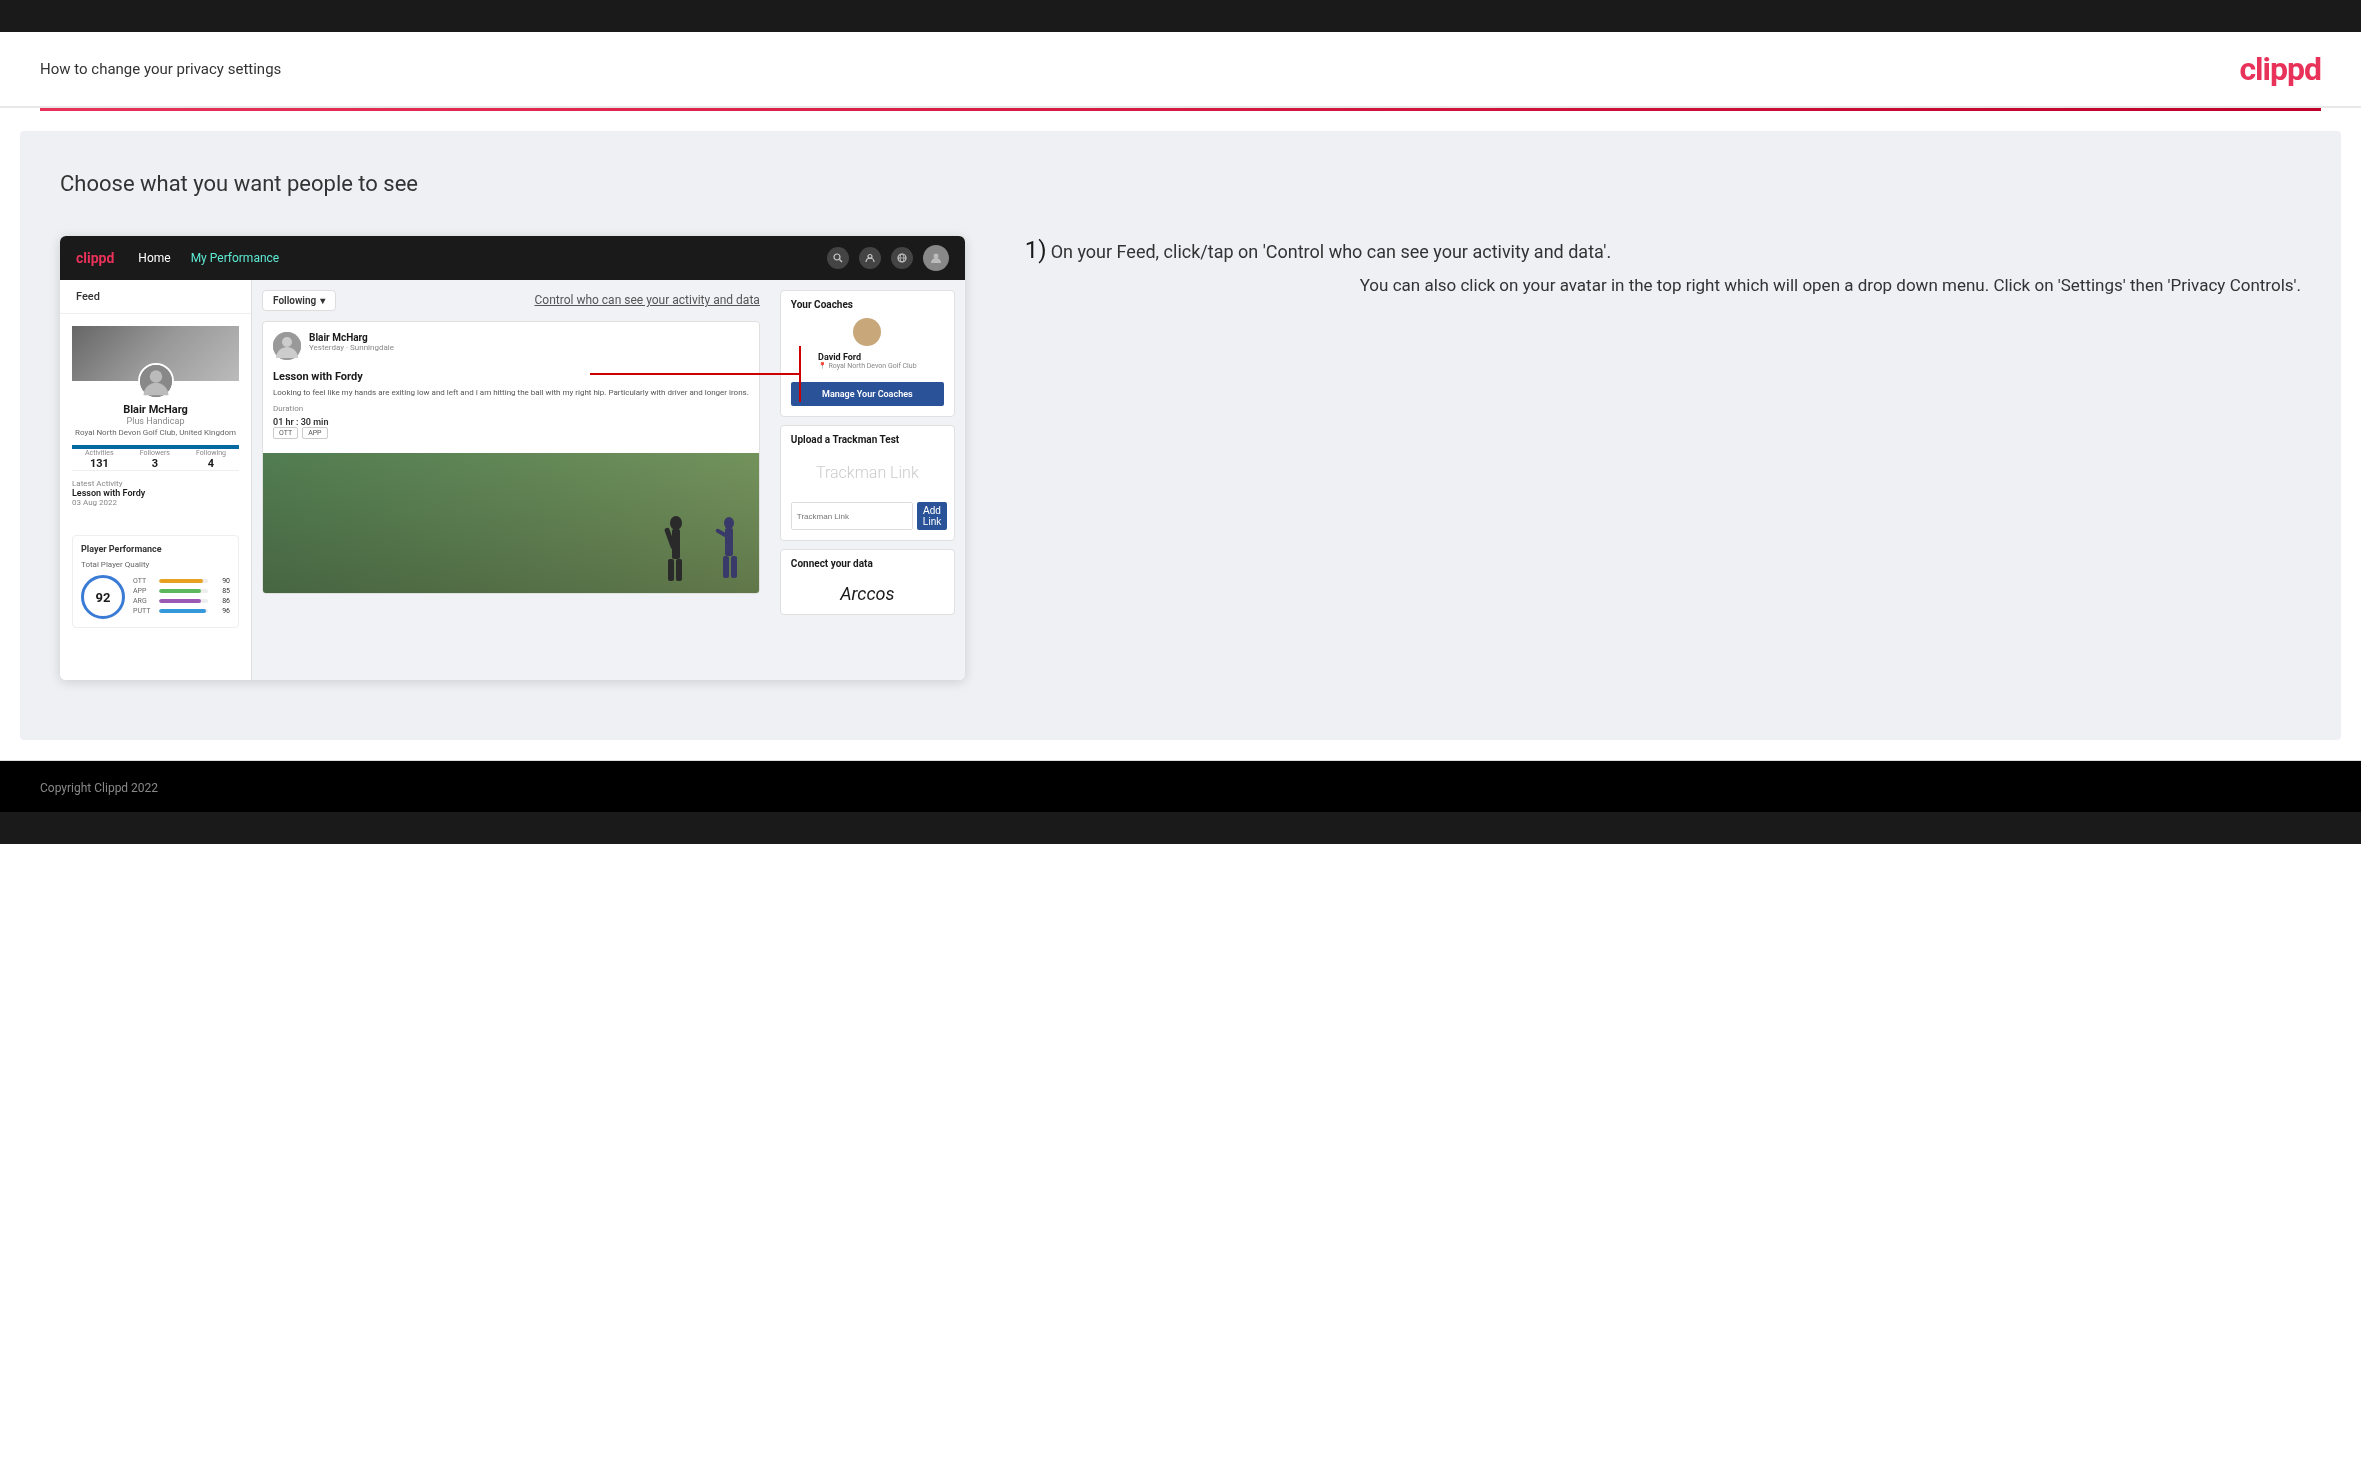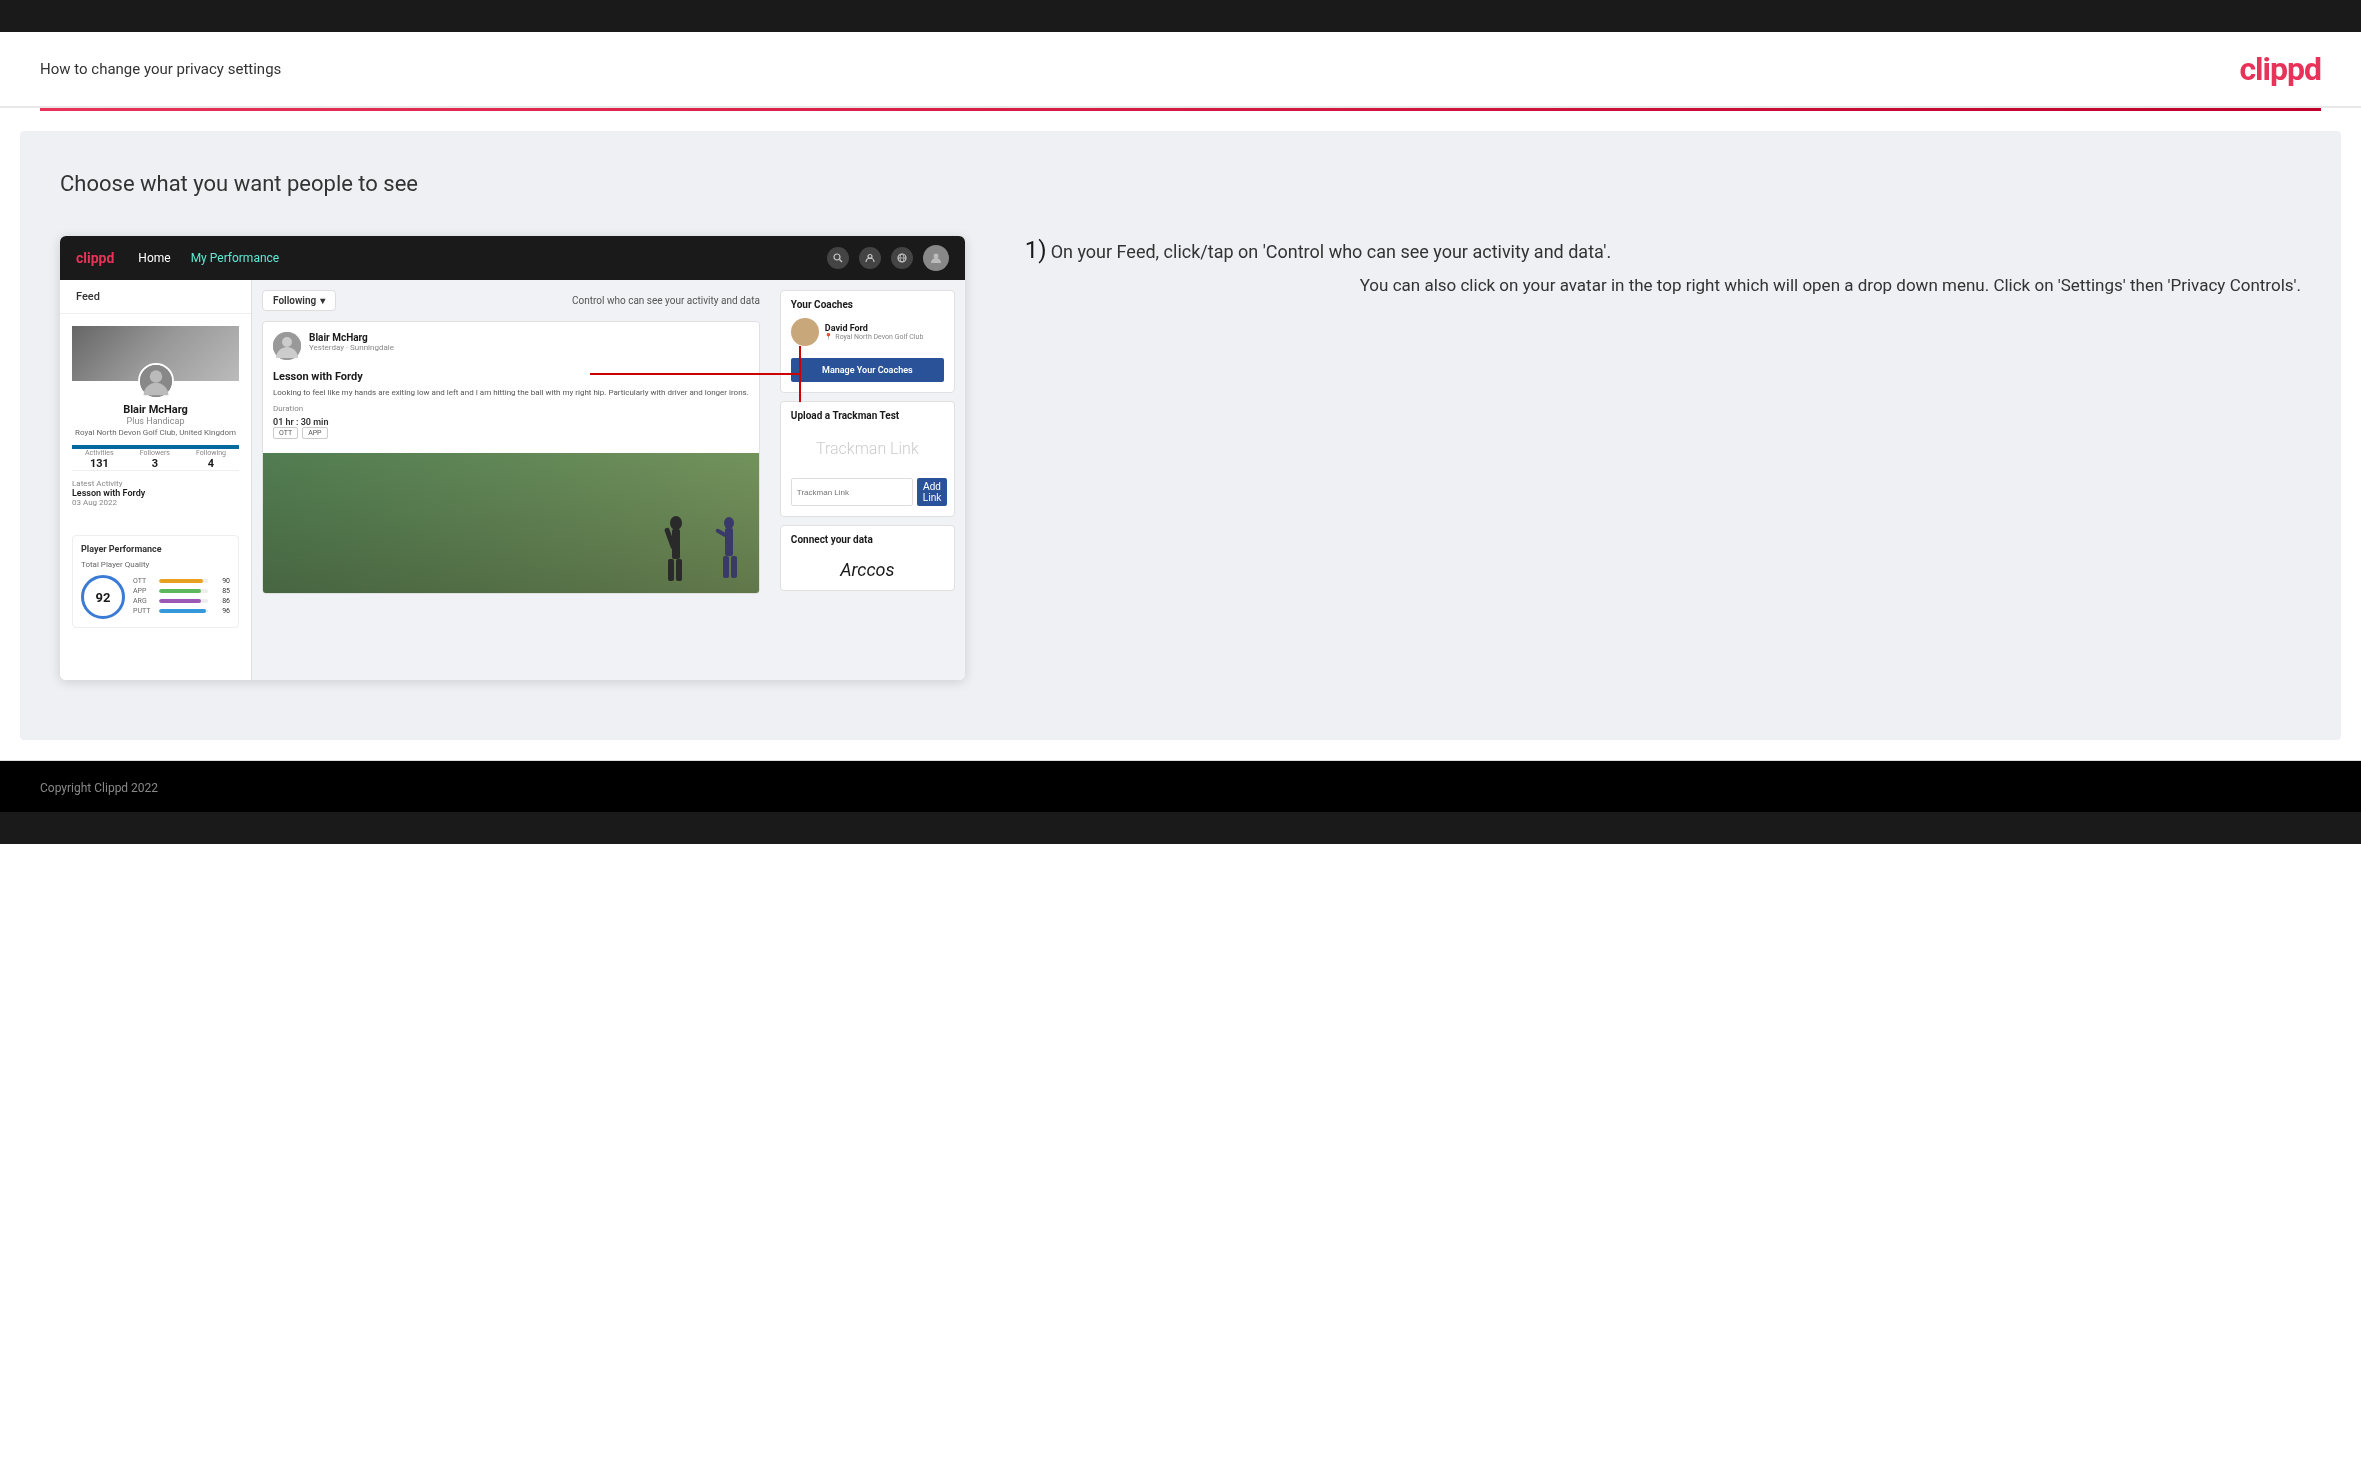--- a/index.html
+++ b/index.html
@@ -306,22 +306,23 @@
       gap: 4px;
       font-size: 10px;
       font-weight: 600;
       color: #333;
       background: #fff;
       border: 1px solid #ddd;
       border-radius: 4px;
       padding: 4px 10px;
     }
     .app-control-link {
-      font-size: 10px;
+      font-size: 12px;
       color: #555;
+      text-decoration: underline;
       border-bottom: 1px solid transparent;
     }
 
     
     .app-post-card {
       background: #fff;
       border-radius: 4px;
       overflow: hidden;
       border: 1px solid #e0e0e0;
     }
@@ -415,20 +416,21 @@
       font-size: 10px;
       font-weight: 700;
       color: #1a1a1a;
       padding: 8px 10px 4px;
     }
     .app-coach-row {
       display: flex;
       align-items: center;
       gap: 6px;
       padding: 4px 10px 8px;
+      flex-direction: column;
     }
     .app-coach-avatar {
       width: 28px;
       height: 28px;
       background: #c8a87a;
       border-radius: 50%;
     }
     .app-coach-name {
       font-size: 9px;
       font-weight: 700;

